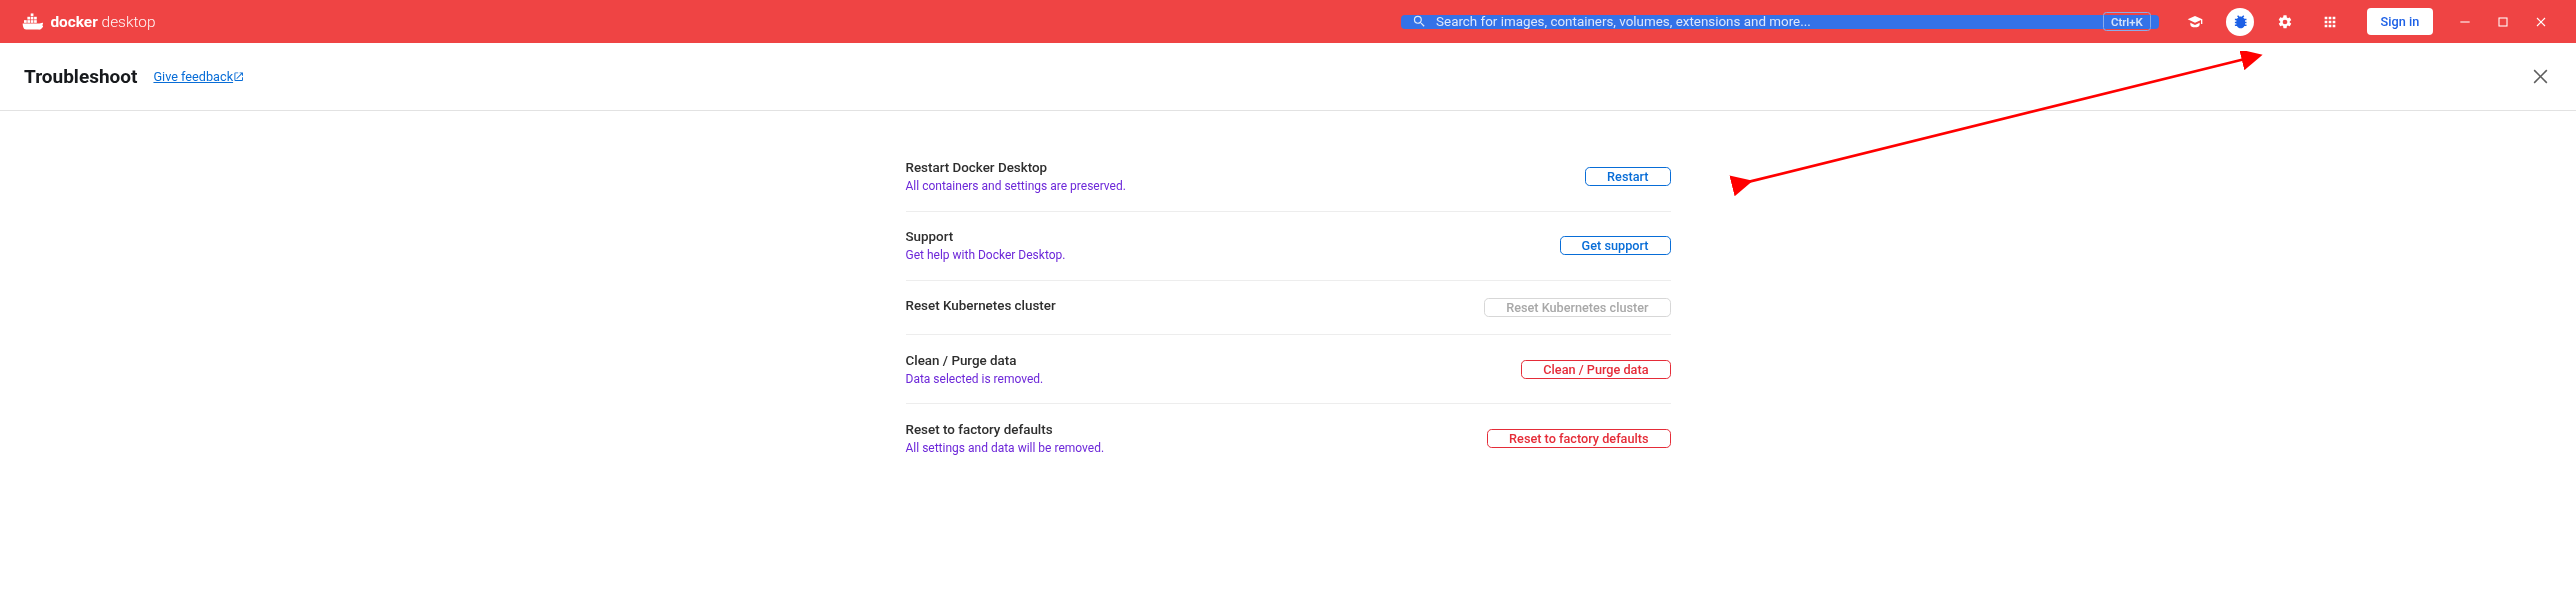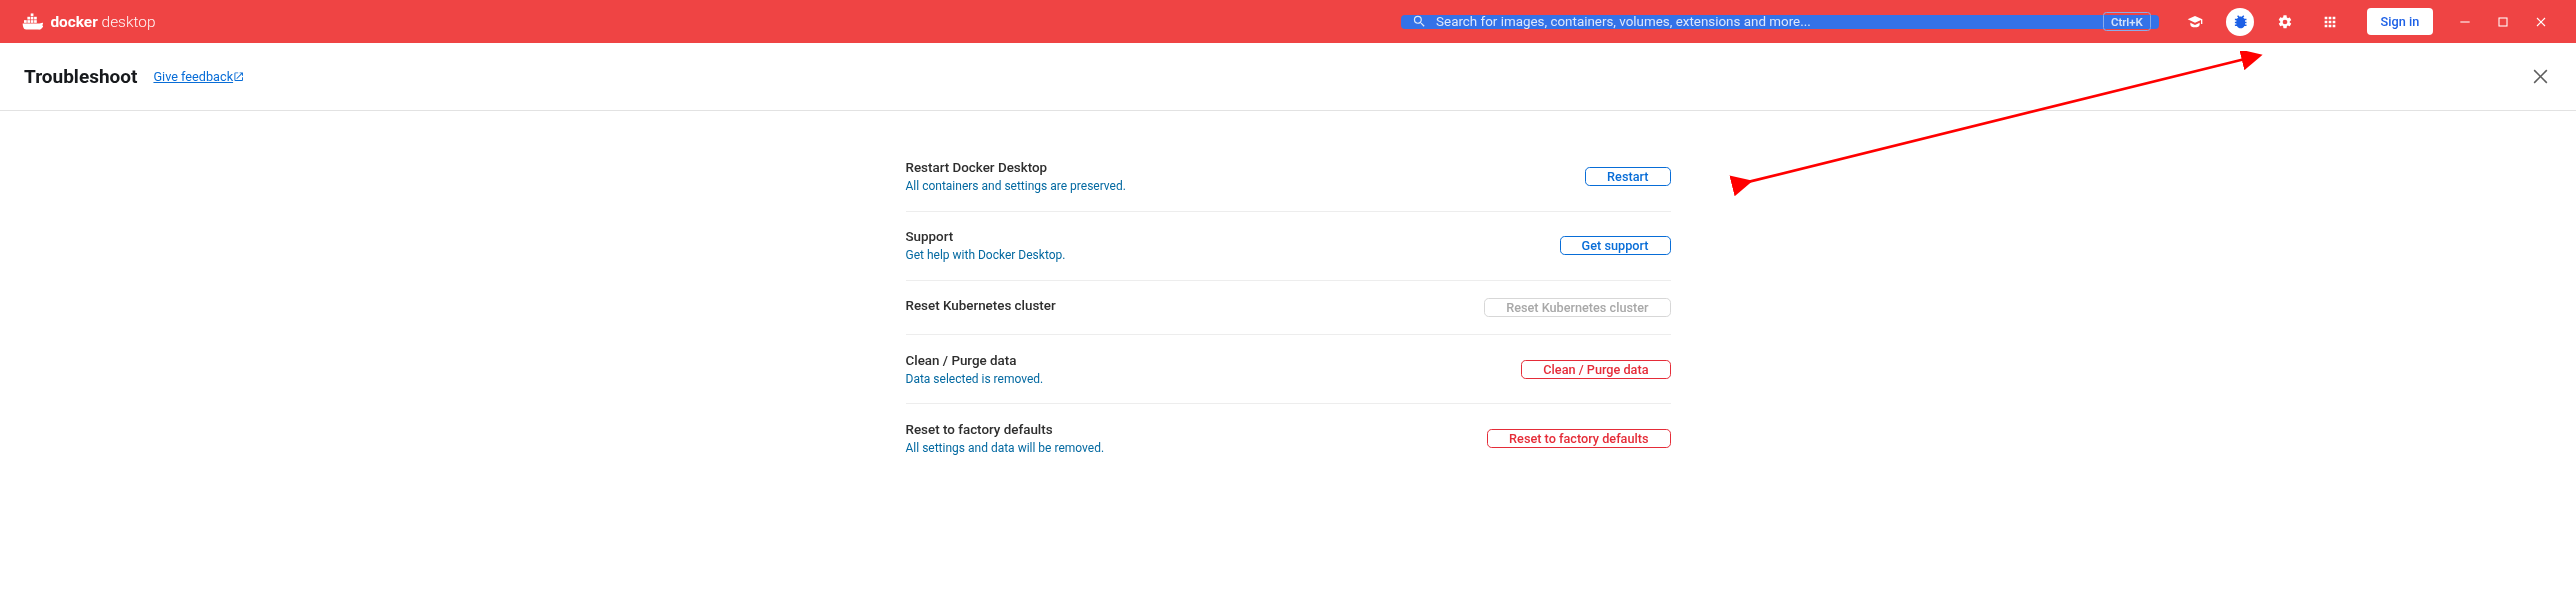--- a/index.html
+++ b/index.html
@@ -129,21 +129,21 @@
     
     .main-area { display: flex; justify-content: center; padding-top: 32px; }
     .settings-list { width: 765px; }
     .row {
       display: flex; align-items: center; padding: 17.4px 0;
       border-bottom: 0.7px solid #ededed;
     }
     .row:last-child { border-bottom: none; }
     .row-text { flex: 1; }
     .row-title { font-size: 13.4px; color: #2e2e2e; font-weight: 500; margin-bottom: 4px; }
-    .row-sub { font-size: 12px; color: #0369a1; }
+    .row-sub { font-size: 12px; color: #6d28d9; }
     .row-btn {
       height: 19px;
       border-radius: 4.7px;
       padding: 0 21px;
       display: flex; align-items: center; justify-content: center;
       font-size: 12.7px; font-weight: 500;
       cursor: pointer;
       background: #ffffff;
     }
     .btn-primary { border: 1px solid #086dd7; color: #086dd7; }

